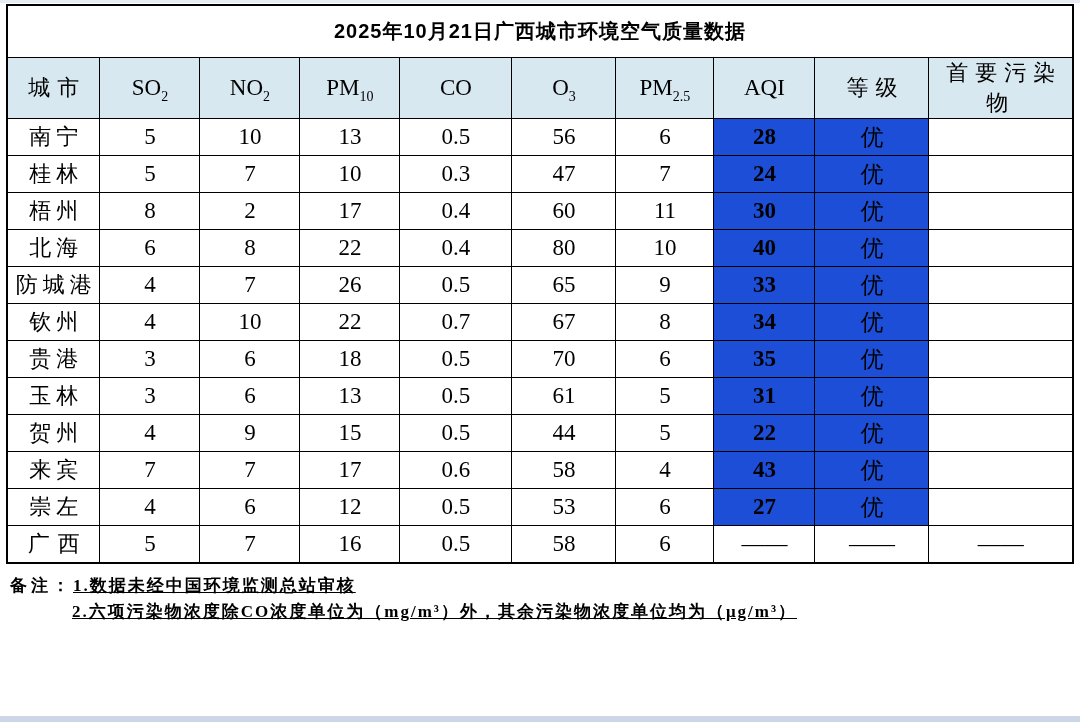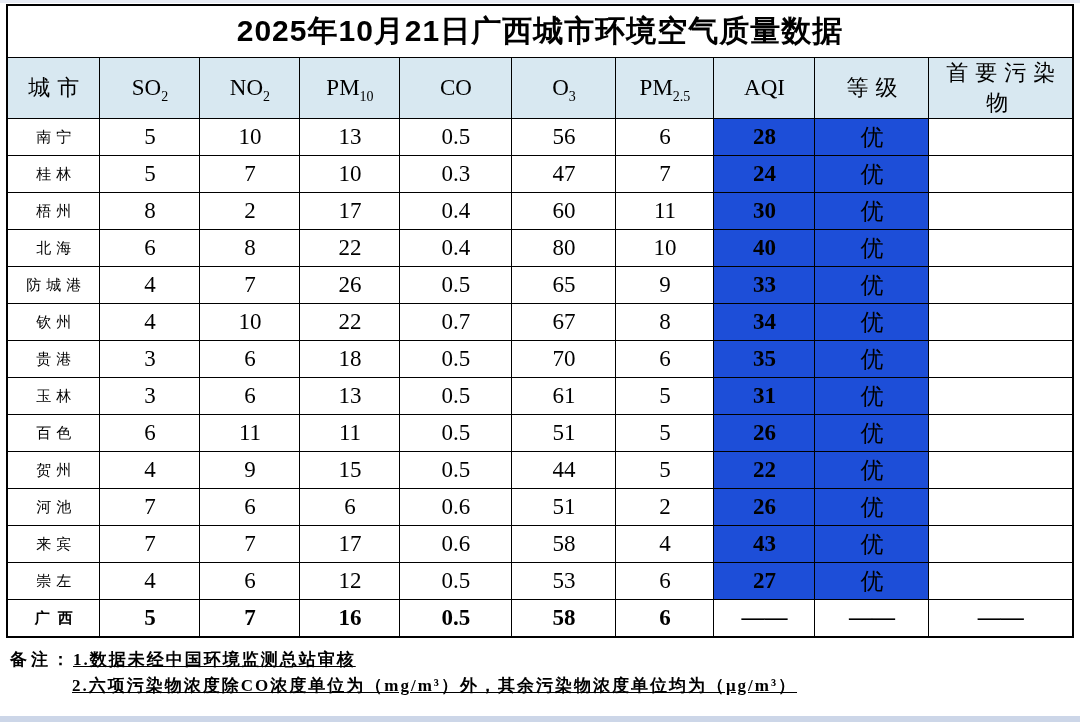--- a/index.html
+++ b/index.html
@@ -14,33 +14,33 @@
   .sheet{position:absolute;top:3px;left:0;width:1080px;}
   table.aq{
     width:1066px;margin:1px auto 0 auto;
     border-collapse:collapse;border:2px solid #000;
     table-layout:fixed;background:#fff;
   }
   table.aq th,table.aq td{border:1px solid #000;padding:0;text-align:center;vertical-align:middle;}
   tr.title-row th{
     height:51px;background:#ffffff;
     font-family:"Liberation Sans","DejaVu Sans",sans-serif;
-    font-weight:bold;font-size:30px;letter-spacing:1px;
+    font-weight:bold;font-size:20px;letter-spacing:1px;
   }
   tr.header-row th{
     height:36px;background:#d8e8f1;
     font-weight:normal;font-size:23px;
   }
   tr.header-row th.cjk{letter-spacing:7px;text-indent:7px;font-size:22px;}
   tr.header-row th sub{font-size:14px;line-height:0;}
   td{height:36px;font-size:23px;}
-  td.city-cell{letter-spacing:5px;text-indent:5px;font-size:15px;}
+  td.city-cell{letter-spacing:5px;text-indent:5px;font-size:22px;}
   td.green{background:#1d4ed8;font-family:Liberation Serif, serif;}
   td.bold{font-weight:bold;}
-  tr.summary td{font-weight:bold;}
+  tr.summary td{font-weight:normal;}
   tr.summary td.city-cell{letter-spacing:8px;text-indent:8px;}
   .notes{
     margin:9px 0 0 10px;
     font-size:17px;line-height:26px;
   }
   .note-line{white-space:nowrap;}
   .note-label{letter-spacing:4px;font-weight:bold;}
   .note-text{font-weight:bold;letter-spacing:2px;text-decoration:underline;}
   .note-indent{padding-left:62px;}
 </style>
@@ -171,52 +171,28 @@
           <td>6</td>
           <td>13</td>
           <td>0.5</td>
           <td>61</td>
           <td>5</td>
           <td class="green bold">31</td>
           <td class="green">优</td>
           <td></td>
         </tr>
         <tr>
-          <td class="city-cell">百色</td>
-          <td>6</td>
-          <td>11</td>
-          <td>11</td>
-          <td>0.5</td>
-          <td>51</td>
-          <td>5</td>
-          <td class="green bold">26</td>
-          <td class="green">优</td>
-          <td></td>
-        </tr>
-        <tr>
           <td class="city-cell">贺州</td>
           <td>4</td>
           <td>9</td>
           <td>15</td>
           <td>0.5</td>
           <td>44</td>
           <td>5</td>
           <td class="green bold">22</td>
-          <td class="green">优</td>
-          <td></td>
-        </tr>
-        <tr>
-          <td class="city-cell">河池</td>
-          <td>7</td>
-          <td>6</td>
-          <td>6</td>
-          <td>0.6</td>
-          <td>51</td>
-          <td>2</td>
-          <td class="green bold">26</td>
           <td class="green">优</td>
           <td></td>
         </tr>
         <tr>
           <td class="city-cell">来宾</td>
           <td>7</td>
           <td>7</td>
           <td>17</td>
           <td>0.6</td>
           <td>58</td>

